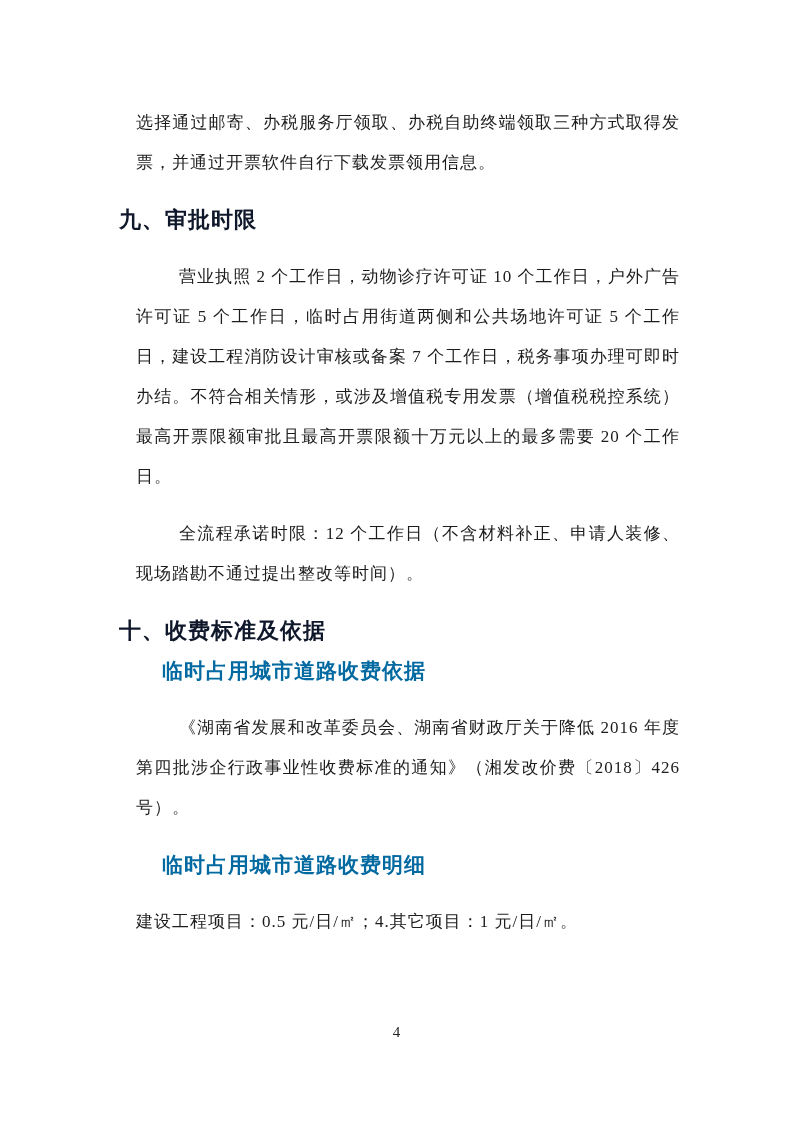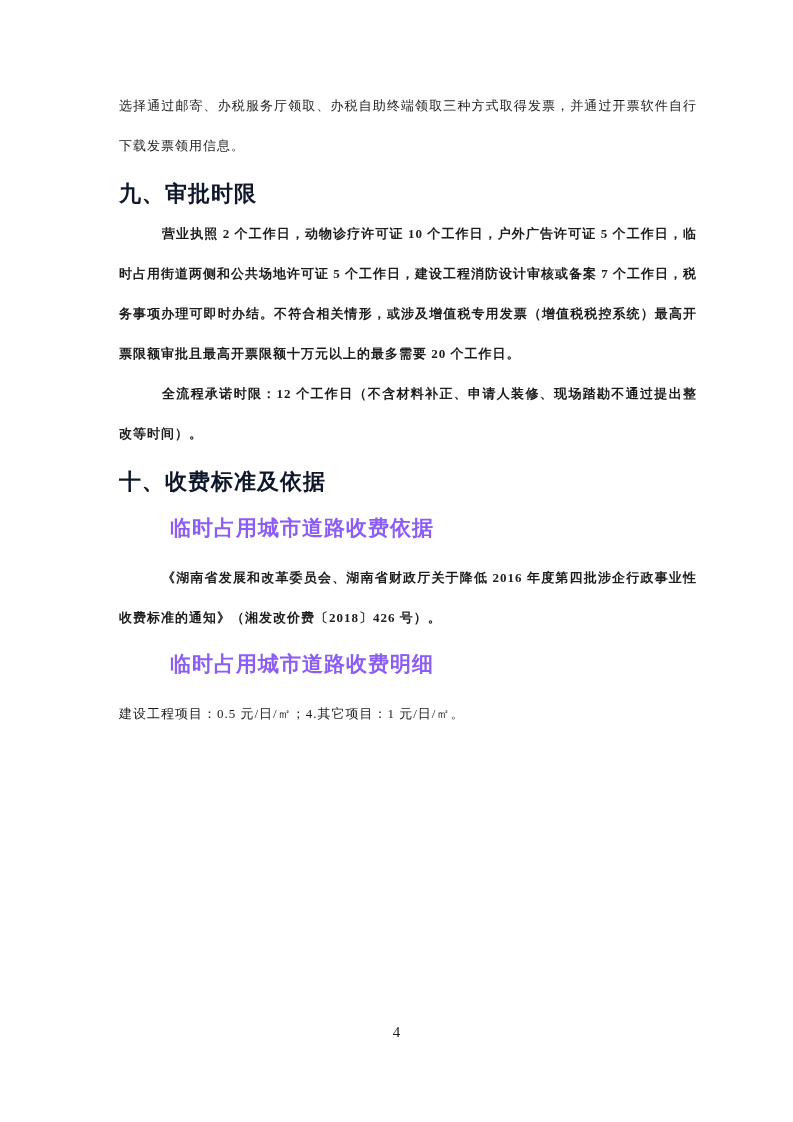--- a/index.html
+++ b/index.html
@@ -16,50 +16,49 @@
     font-family: "Liberation Serif", "DejaVu Serif", serif;
     color: #1c1c1c;
   }
   .content {
     position: absolute;
     left: 119px;
     top: 86px;
     width: 578px;
   }
   .para {
-    margin: 0;
-    font-size: 13px;
+    margin: 17px;
+    font-size: 17px;
     line-height: 40px;
     letter-spacing: 1px;
     text-align: justify;
     text-justify: inter-character;
     word-break: break-all;
   }
   .para.indent {
     text-indent: 43px;
-    font-weight: bold;
   }
   .heading {
     margin: 8px 0 0 0;
     font-family: "Liberation Sans", "DejaVu Sans", sans-serif;
     font-weight: bold;
     font-size: 22px;
     line-height: 40px;
     letter-spacing: 1px;
     color: #0f172a;
   }
   .subheading {
-    margin: 8px;
-    font-family: Liberation Mono, monospace;
+    margin: 0;
+    font-family: Liberation Sans, sans-serif;
     font-weight: bold;
     font-size: 21px;
     line-height: 40px;
     letter-spacing: 1px;
     text-indent: 43px;
-    color: #8b5cf6;
+    color: #0369a1;
   }
   .page-footer {
     position: absolute;
     left: 0;
     right: 0;
     top: 1022px;
     text-align: center;
     font-size: 15px;
     line-height: 20px;
     color: #222222;

